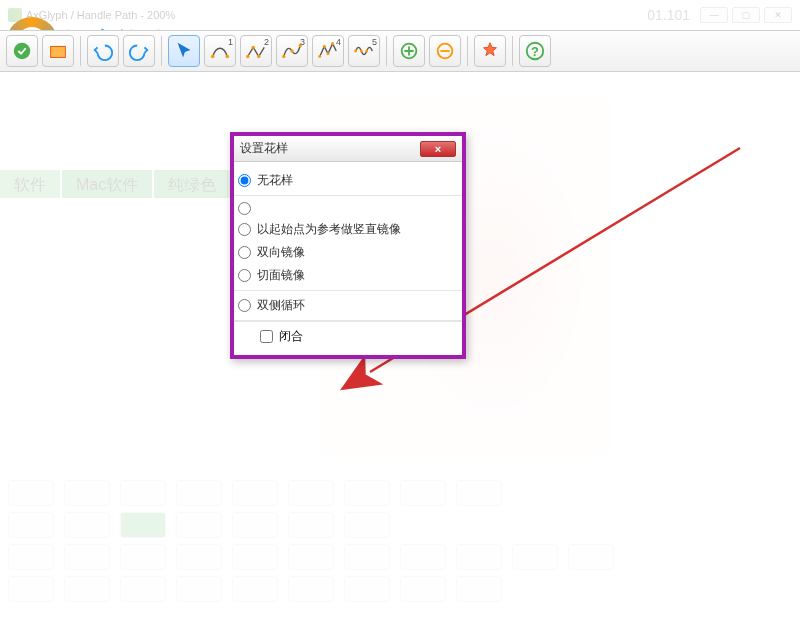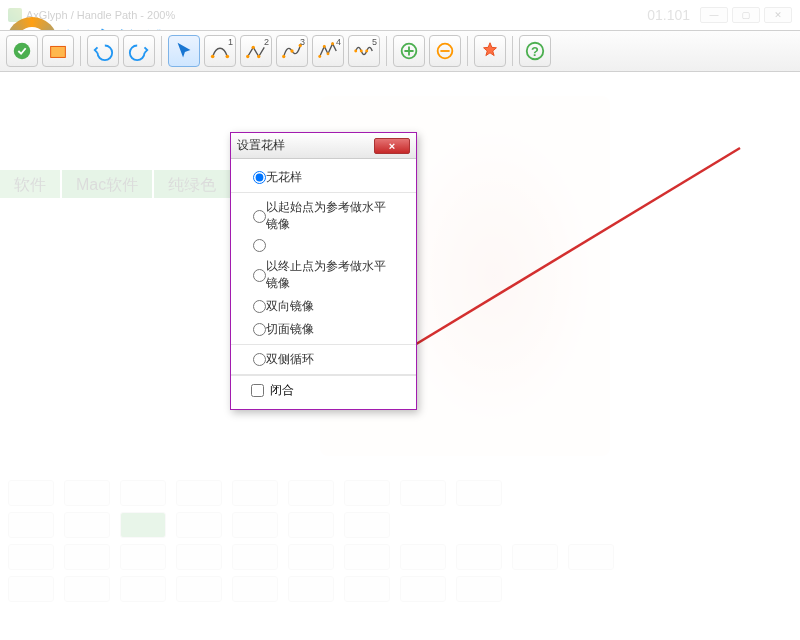--- a/index.html
+++ b/index.html
@@ -18,31 +18,31 @@
 .tbtn .num{position:absolute;top:1px;right:2px;font-size:9px;color:#555}
 .sep{width:1px;height:30px;background:#ccc;margin:0 2px}
 .bgwash{position:absolute;left:0;right:0;top:66px;bottom:0;z-index:1}
 .bgimg{position:absolute;left:320px;top:30px;width:290px;height:360px;background:radial-gradient(ellipse 120px 180px at 60% 50%,#f4cfc5 0%,#fbe6de 50%,#fdf5f2 80%);border-radius:8px;opacity:.6}
 .logo{position:absolute;left:0;top:0;width:240px;height:85px;z-index:8;opacity:.92;display:flex;align-items:center}
 .logo .mark{width:52px;height:52px;border-radius:50%;background:conic-gradient(#ff9800,#2196f3,#ff9800);margin:0 6px;position:relative}
 .logo .mark:after{content:"";position:absolute;inset:10px;background:#fff;border-radius:50%}
 .logo .txt{font-size:26px;font-weight:bold;color:#2196f3;text-shadow:0 1px 0 #fff}
 .logo .sub{position:absolute;left:56px;top:56px;font-size:13px;color:#4caf50;letter-spacing:1px}
 .arrow{position:absolute;z-index:20;pointer-events:none}
-.dialog{position:absolute;left:230px;top:132px;width:187px;background:#fff;border:1px solid #a21caf;box-shadow:2px 3px 8px rgba(0,0,0,.25);z-index:30;font-size:12px}
+.dialog{position:absolute;left:230px;top:132px;width:236px;background:#fff;border:4px solid #a21caf;box-shadow:2px 3px 8px rgba(0,0,0,.25);z-index:30;font-size:12px}
 .dlg-tb{height:26px;background:linear-gradient(#fff,#e8e8e8);border-bottom:1px solid #ccc;display:flex;align-items:center;padding:0 6px;font-size:12px;color:#333}
 .dlg-tb .t{flex:1}
 .dlg-tb .close{width:36px;height:16px;background:linear-gradient(#e57373,#c62828);border:1px solid #a33;border-radius:2px;color:#fff;display:flex;align-items:center;justify-content:center;font-size:11px;font-weight:bold}
 .dlg-body{padding:4px 0}
 .group{border-bottom:1px solid #e5e5e5;padding:3px 0}
 .group:last-of-type{border-bottom:none}
-.row{display:flex;align-items:center;padding:3px 22px;color:#333;cursor:default}
+.row{display:flex;align-items:center;padding:3px 4px;gap:6px;color:#333;cursor:default}
 .row input{margin:0}
 .row label{flex:1}
-.chkrow{padding:6px 20px;display:flex;align-items:center;gap:6px;border-top:1px solid #e5e5e5}
+.chkrow{padding:6px 26px;display:flex;align-items:center;gap:6px;border-top:1px solid #e5e5e5}
 .bottombar{position:absolute;left:4px;bottom:6px;right:4px;height:160px;z-index:2;opacity:.5}
 .bottombar .row1,.bottombar .row2,.bottombar .row3{display:flex;gap:10px;margin:6px 4px;align-items:center}
 .chip{height:26px;min-width:30px;border:1px solid #d0d0d0;border-radius:3px;background:#fafafa}
 .chip.w{width:46px}
 .tabbar{position:absolute;left:0;top:170px;height:28px;display:flex;z-index:2;opacity:.55}
 .tab{padding:5px 14px;font-size:16px;color:#000000;background:#4caf50;margin-right:2px}
 .tab:first-child{background:#66bb6a}
 </style>
 </head>
 <body>
@@ -248,28 +248,24 @@
   <div class="dlg-body">
     <div class="group">
       <div class="row">
           <input type="radio" name="pat" checked="" style="">
           <label>无花样</label>
         </div>
     </div>
     <div class="group">
       <div class="row">
           <input type="radio" name="pat" style="">
-          <label>以起始点为参考做水平镜像</label>
-        </div>
-      <div class="row">
-          <input type="radio" name="pat" style="">
-        </div>
-      <div class="row">
-          <input type="radio" name="pat" style="">
-          <label>以终止点为参考做水平镜像</label>
+        </div>
+      <div class="row">
+          <input type="radio" name="pat" style="">
+          <label>以起始点为参考做竖直镜像</label>
         </div>
       <div class="row">
           <input type="radio" name="pat" style="">
           <label>双向镜像</label>
         </div>
       <div class="row">
           <input type="radio" name="pat" style="">
           <label>切面镜像</label>
         </div>
     </div>

